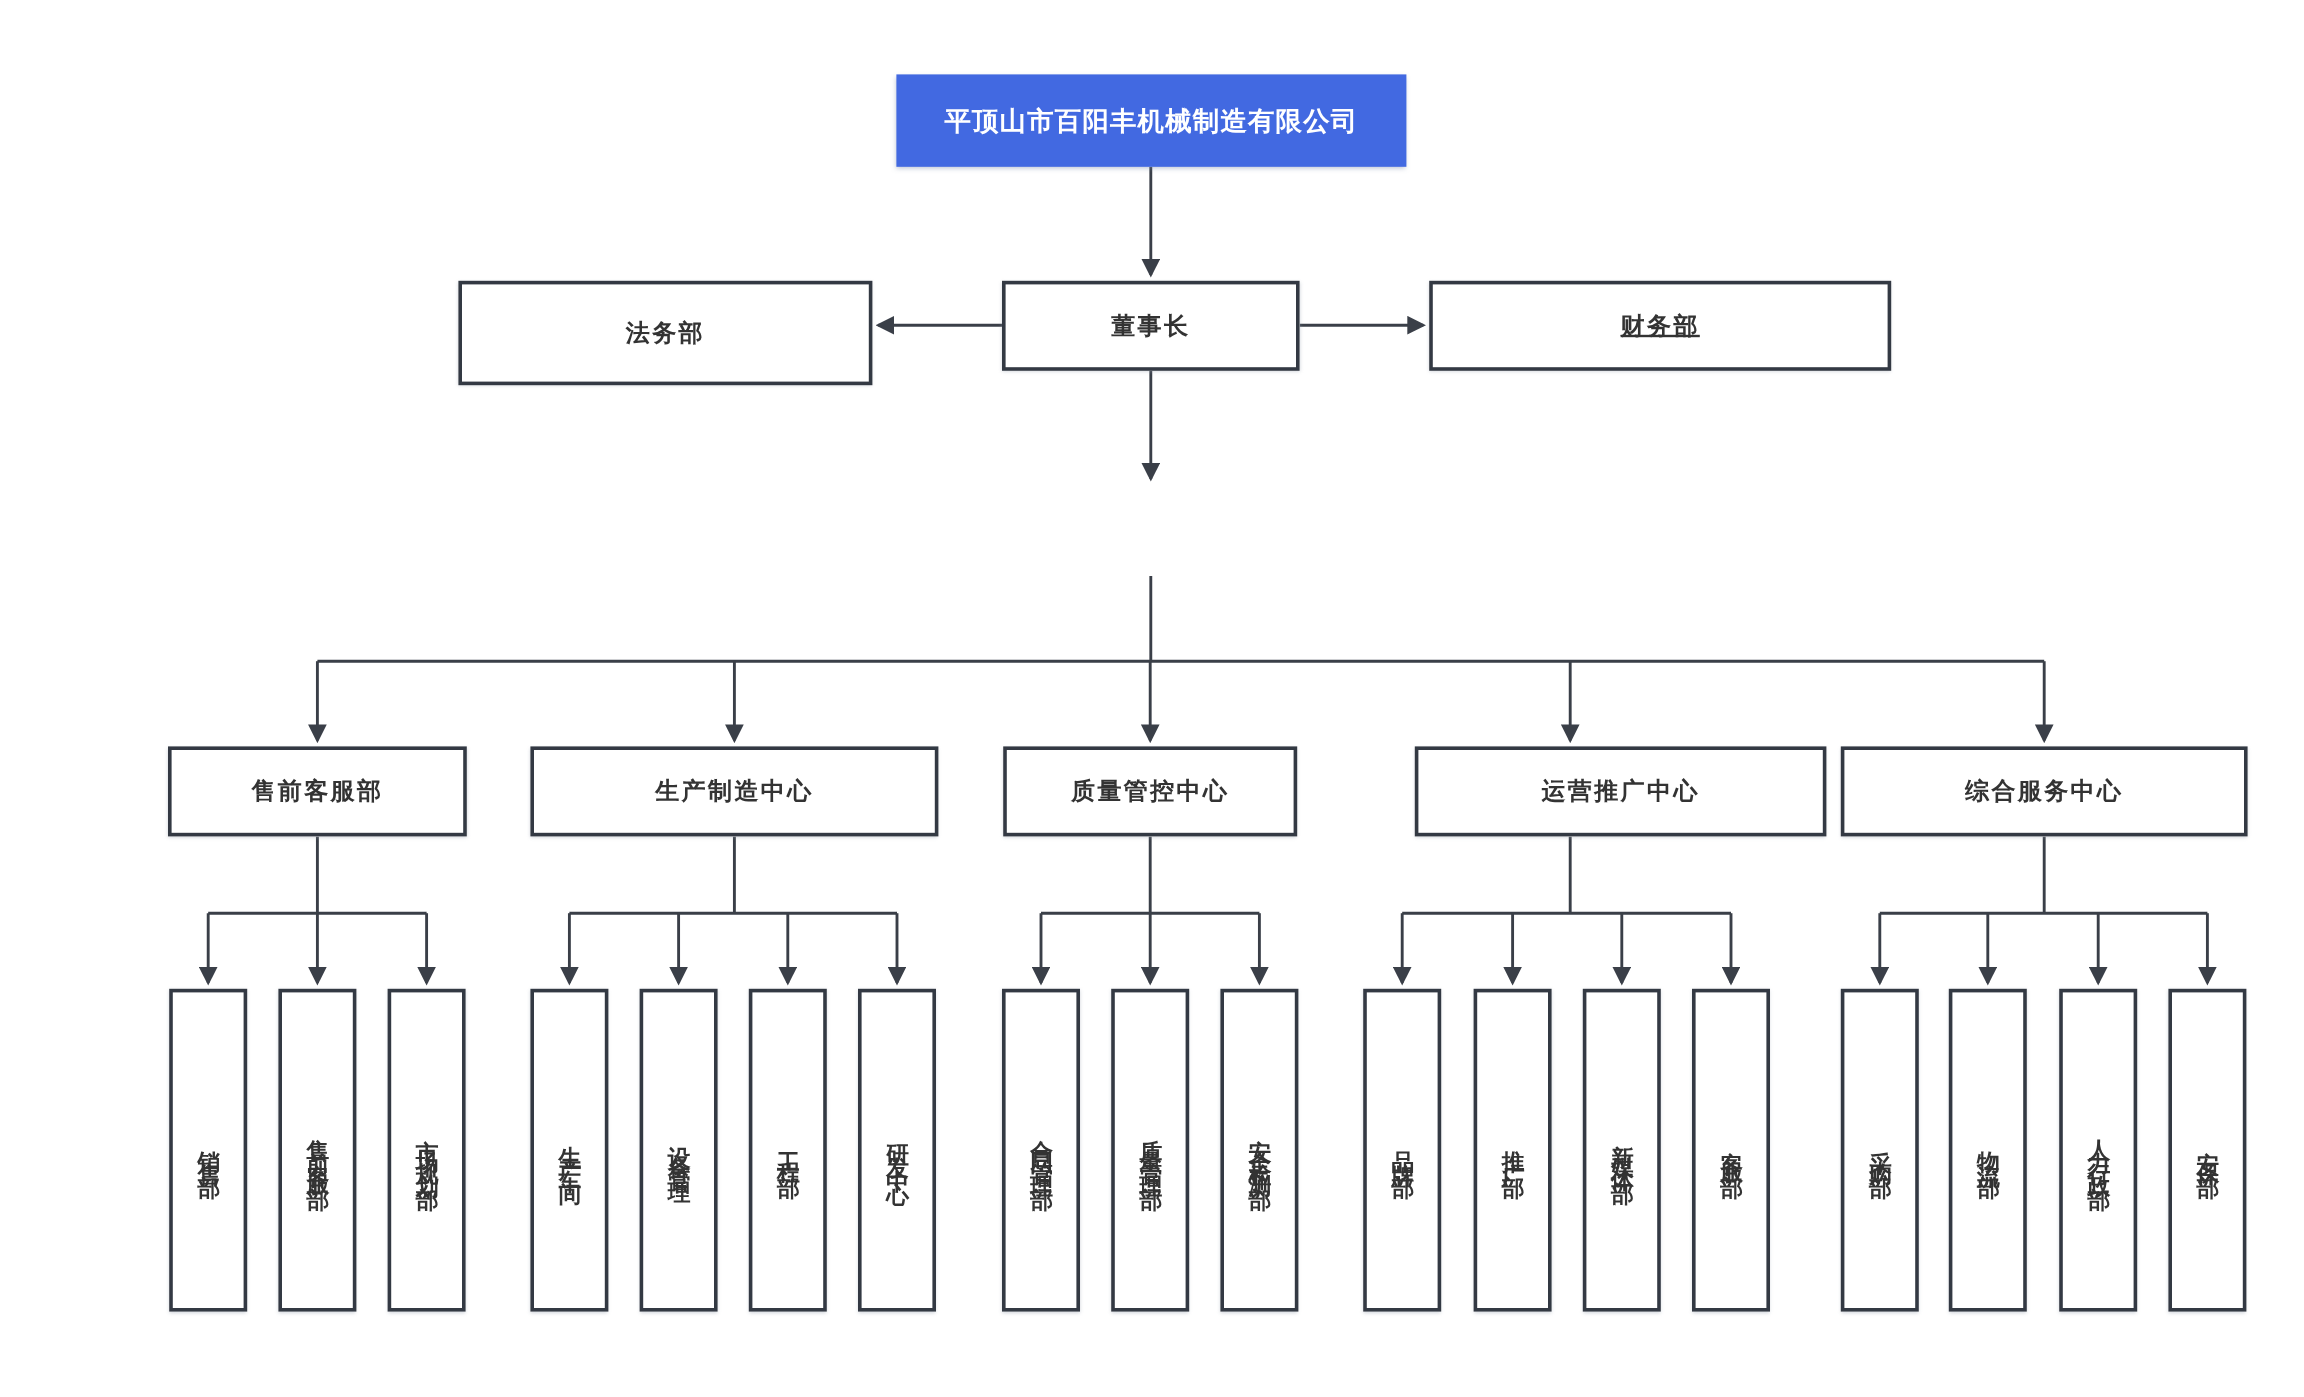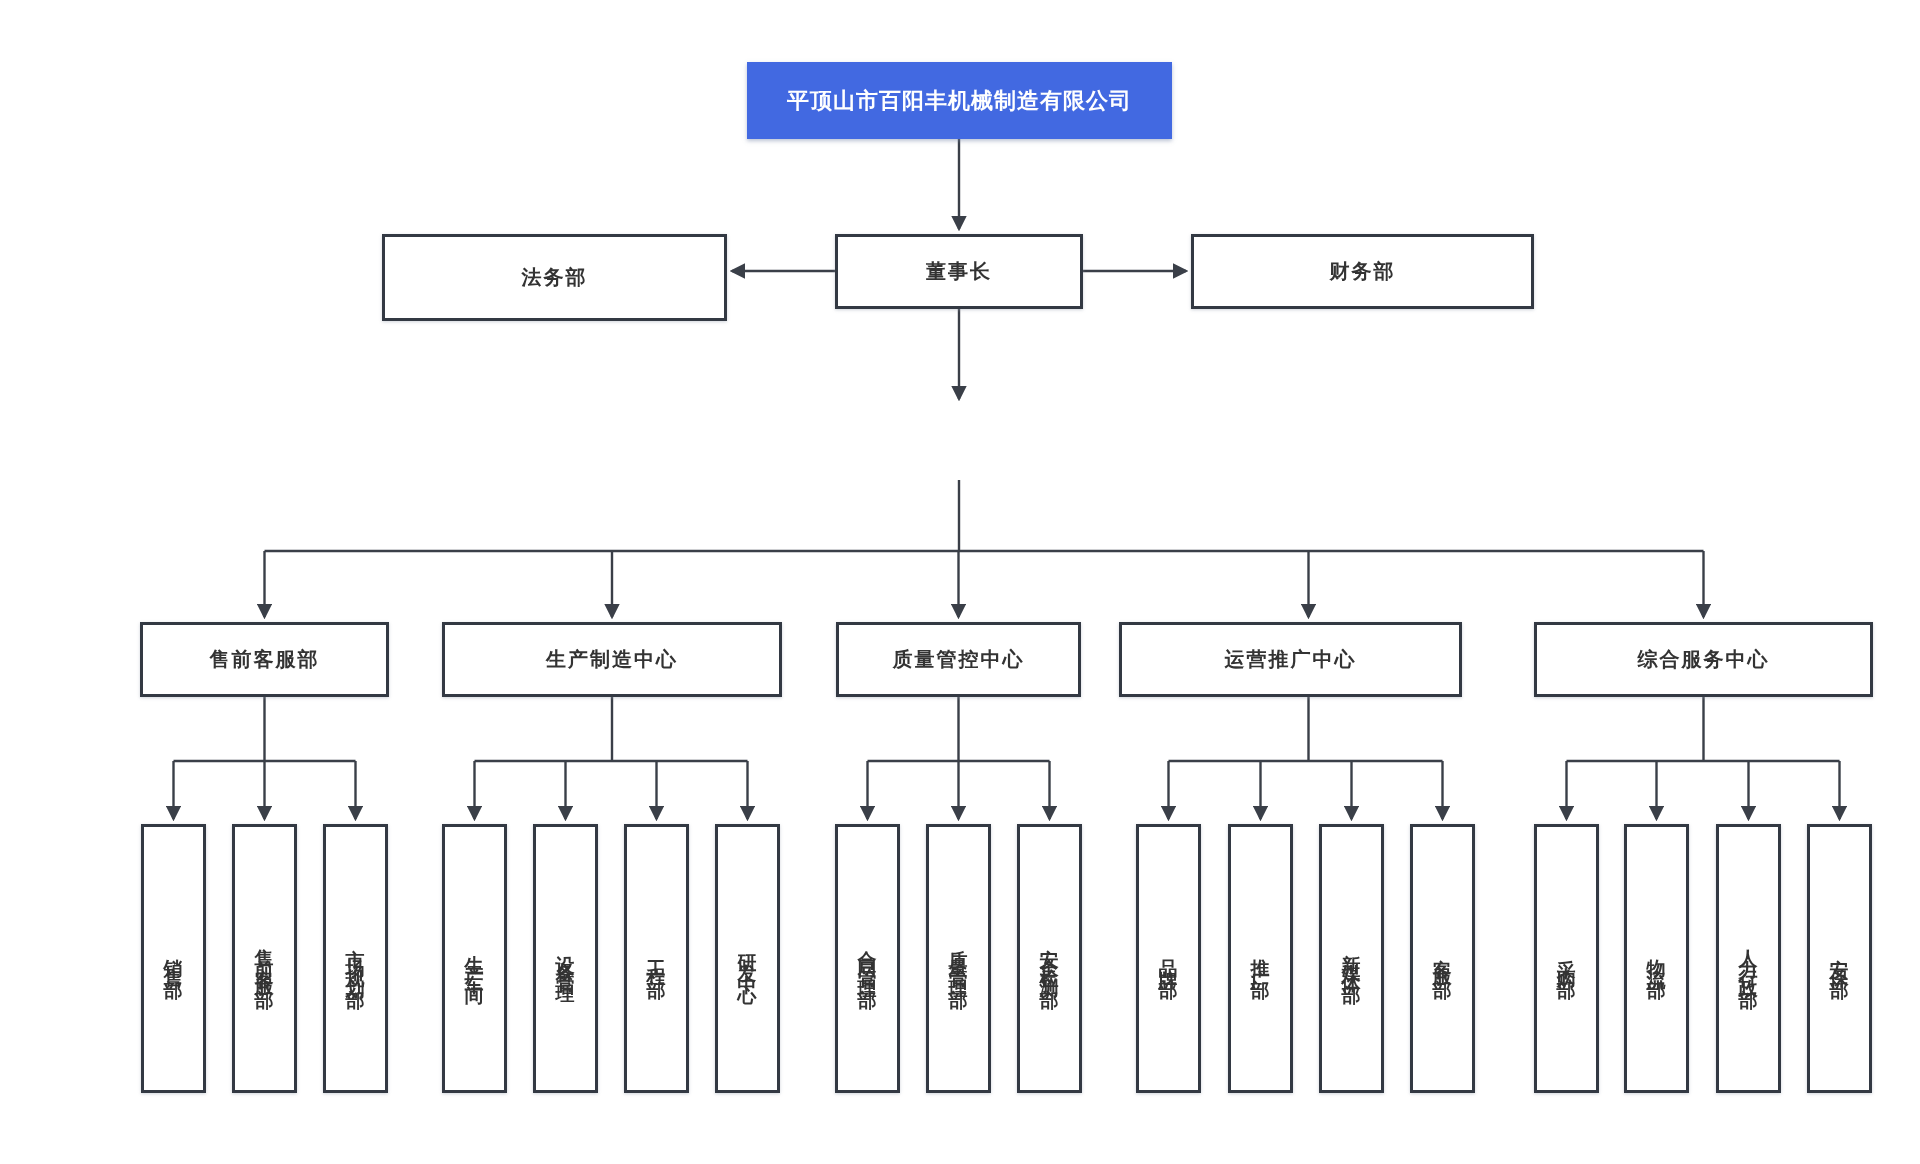--- a/index.html
+++ b/index.html
@@ -115,35 +115,35 @@
   <div class="node root" style="left:701px; top:62px; width:425px; height:77px;">
     <span class="label">平顶山市百阳丰机械制造有限公司</span>
   </div>
 
   <div class="node" style="left:336px; top:234px; width:345px; height:87px;">
     <span class="label">法务部</span>
   </div>
   <div class="node" style="left:789px; top:234px; width:248px; height:75px;text-align:center;">
     <span class="label">董事长</span>
   </div>
-  <div class="node" style="left:1145px; top:234px; width:343px; height:75px;">
+  <div class="node" style="left:1145px; top:234px; width:385px; height:75px;text-decoration:underline;">
     <span class="label">财务部</span>
   </div>
 
 
   <div class="node" style="left:94px; top:622px; width:249px; height:75px;">
     <span class="label">售前客服部</span>
   </div>
   <div class="node" style="left:396px; top:622px; width:340px; height:75px;">
     <span class="label">生产制造中心</span>
   </div>
   <div class="node" style="left:790px; top:622px; width:245px; height:75px;">
     <span class="label">质量管控中心</span>
   </div>
-  <div class="node" style="left:1073px; top:622px; width:343px; height:75px;">
+  <div class="node" style="left:1133px; top:622px; width:343px; height:75px;">
     <span class="label">运营推广中心</span>
   </div>
   <div class="node" style="left:1488px; top:622px; width:339px; height:75px;">
     <span class="label">综合服务中心</span>
   </div>
 
   <div class="node leaf" style="left:95px; top:824px; width:65px; height:269px;">
     <span class="label">销售部</span>
   </div>
   <div class="node leaf" style="left:186px; top:824px; width:65px; height:269px;">

